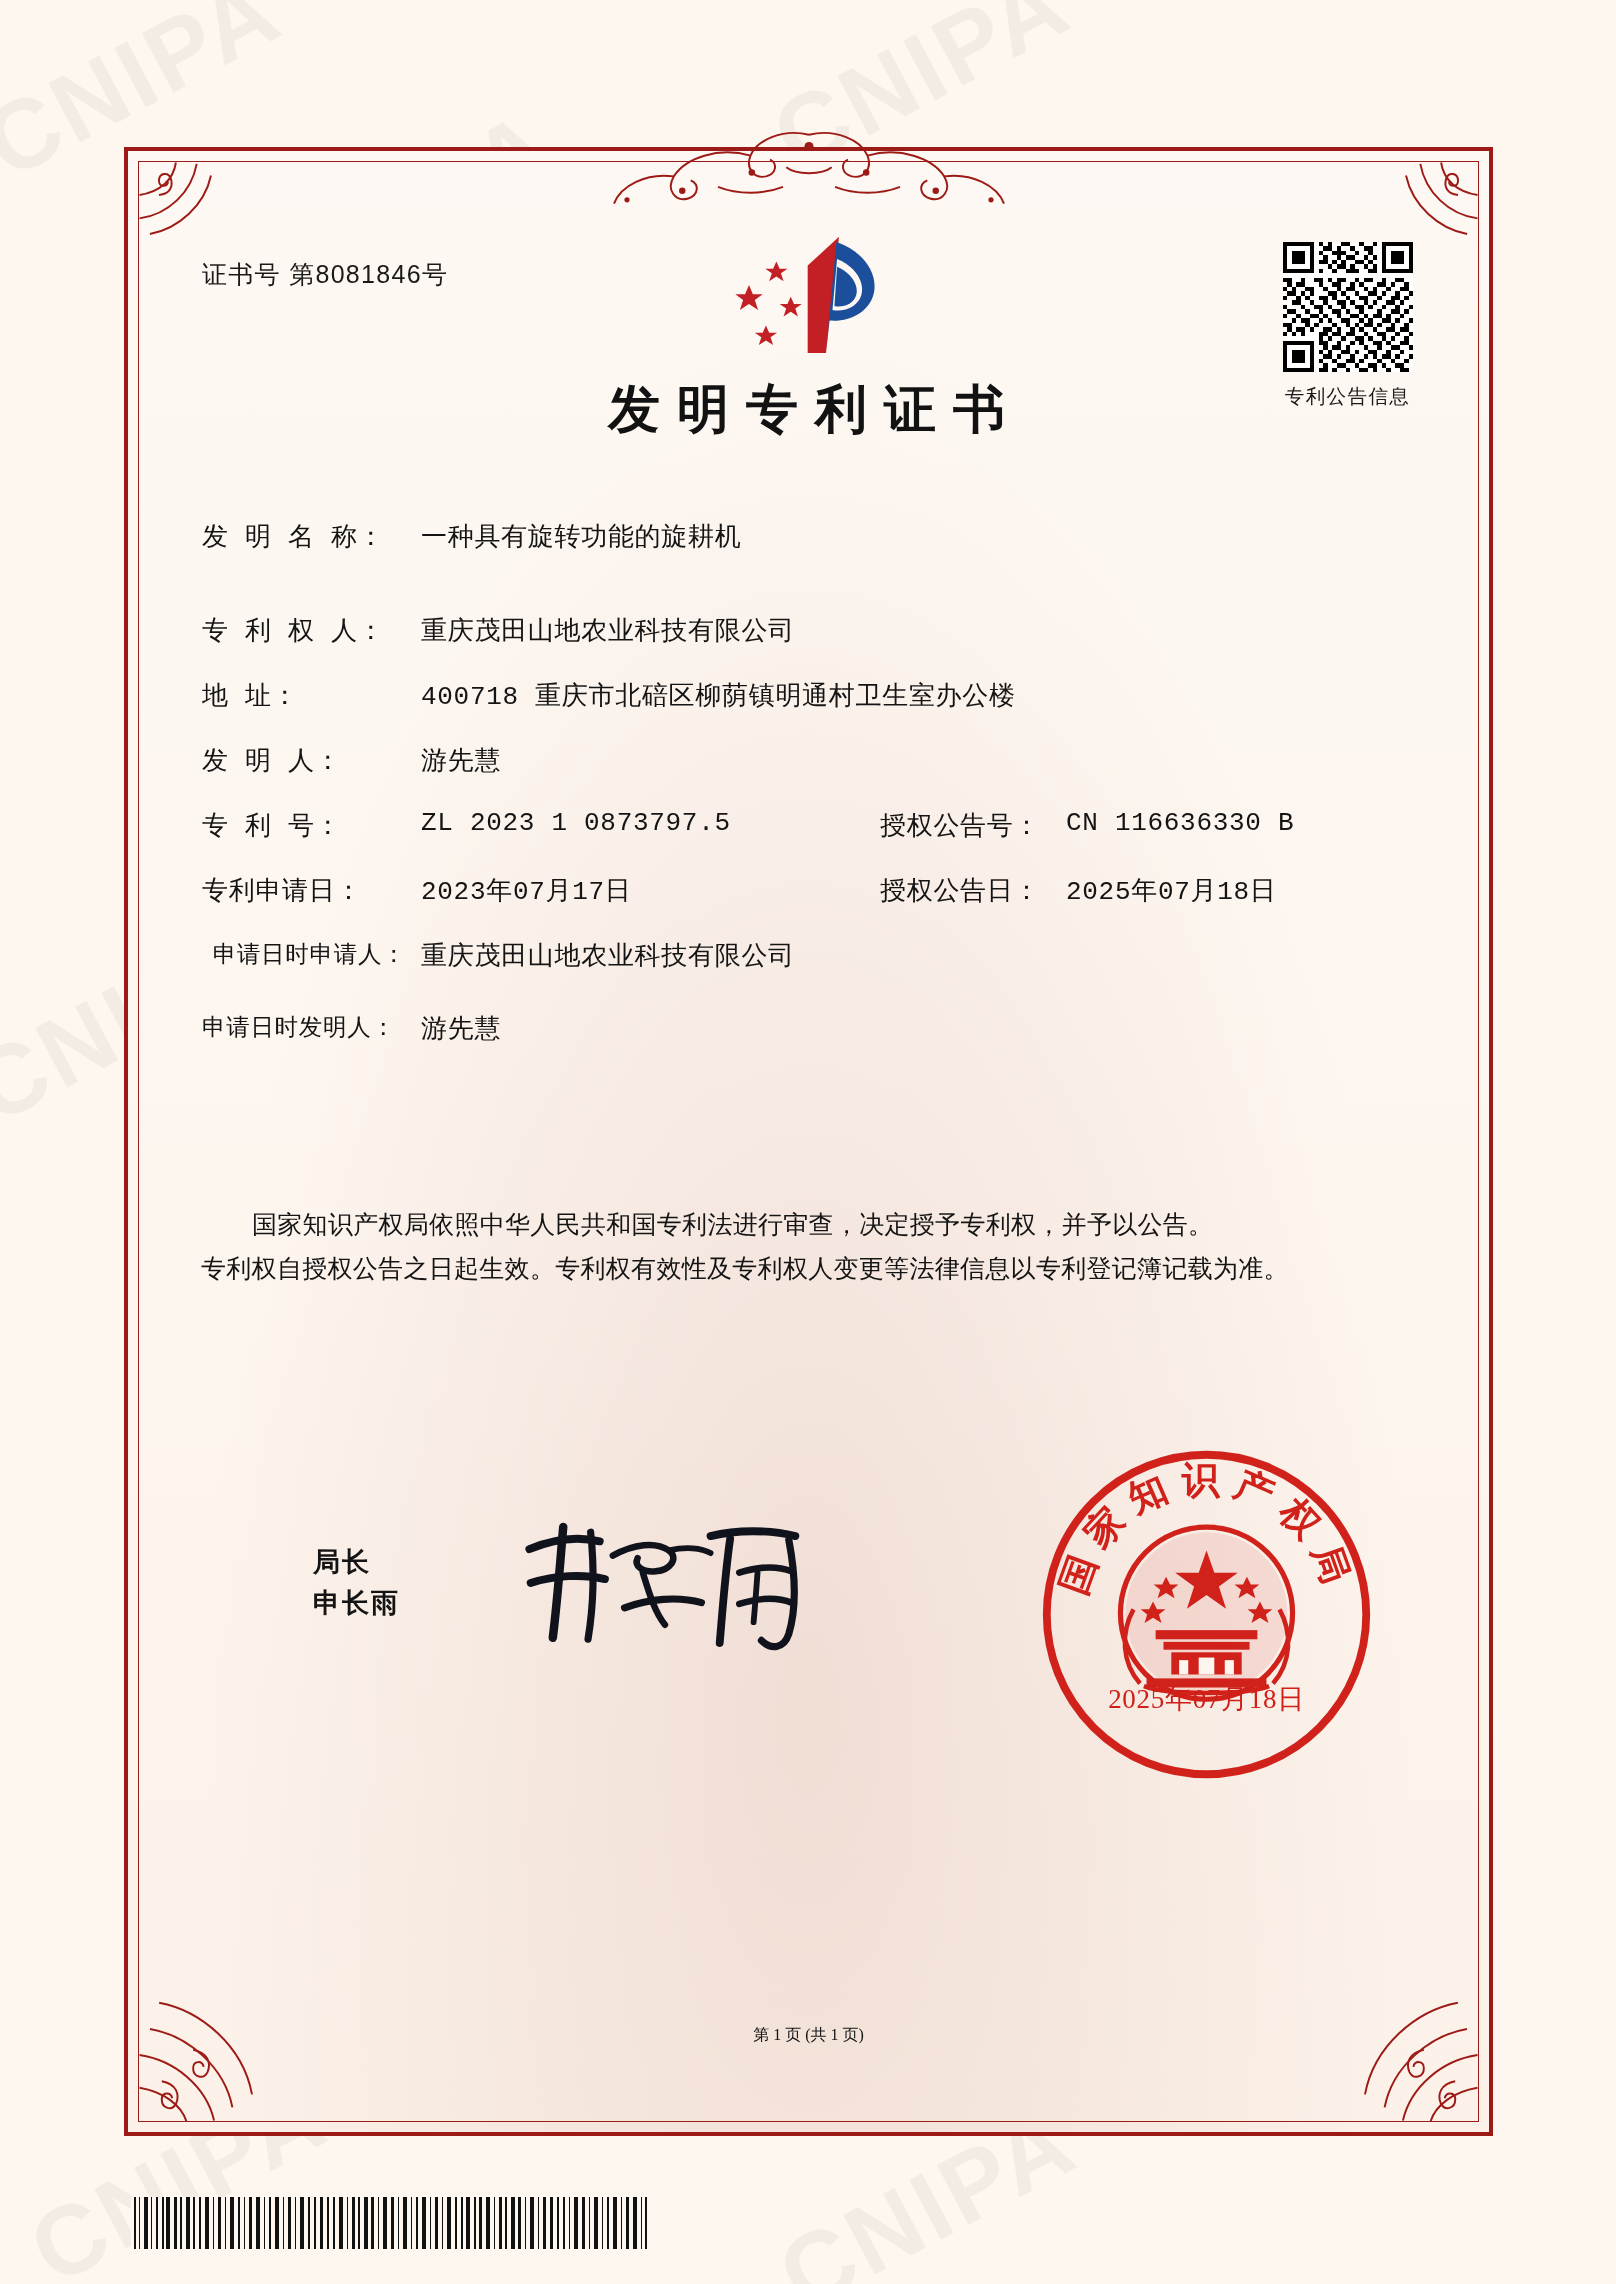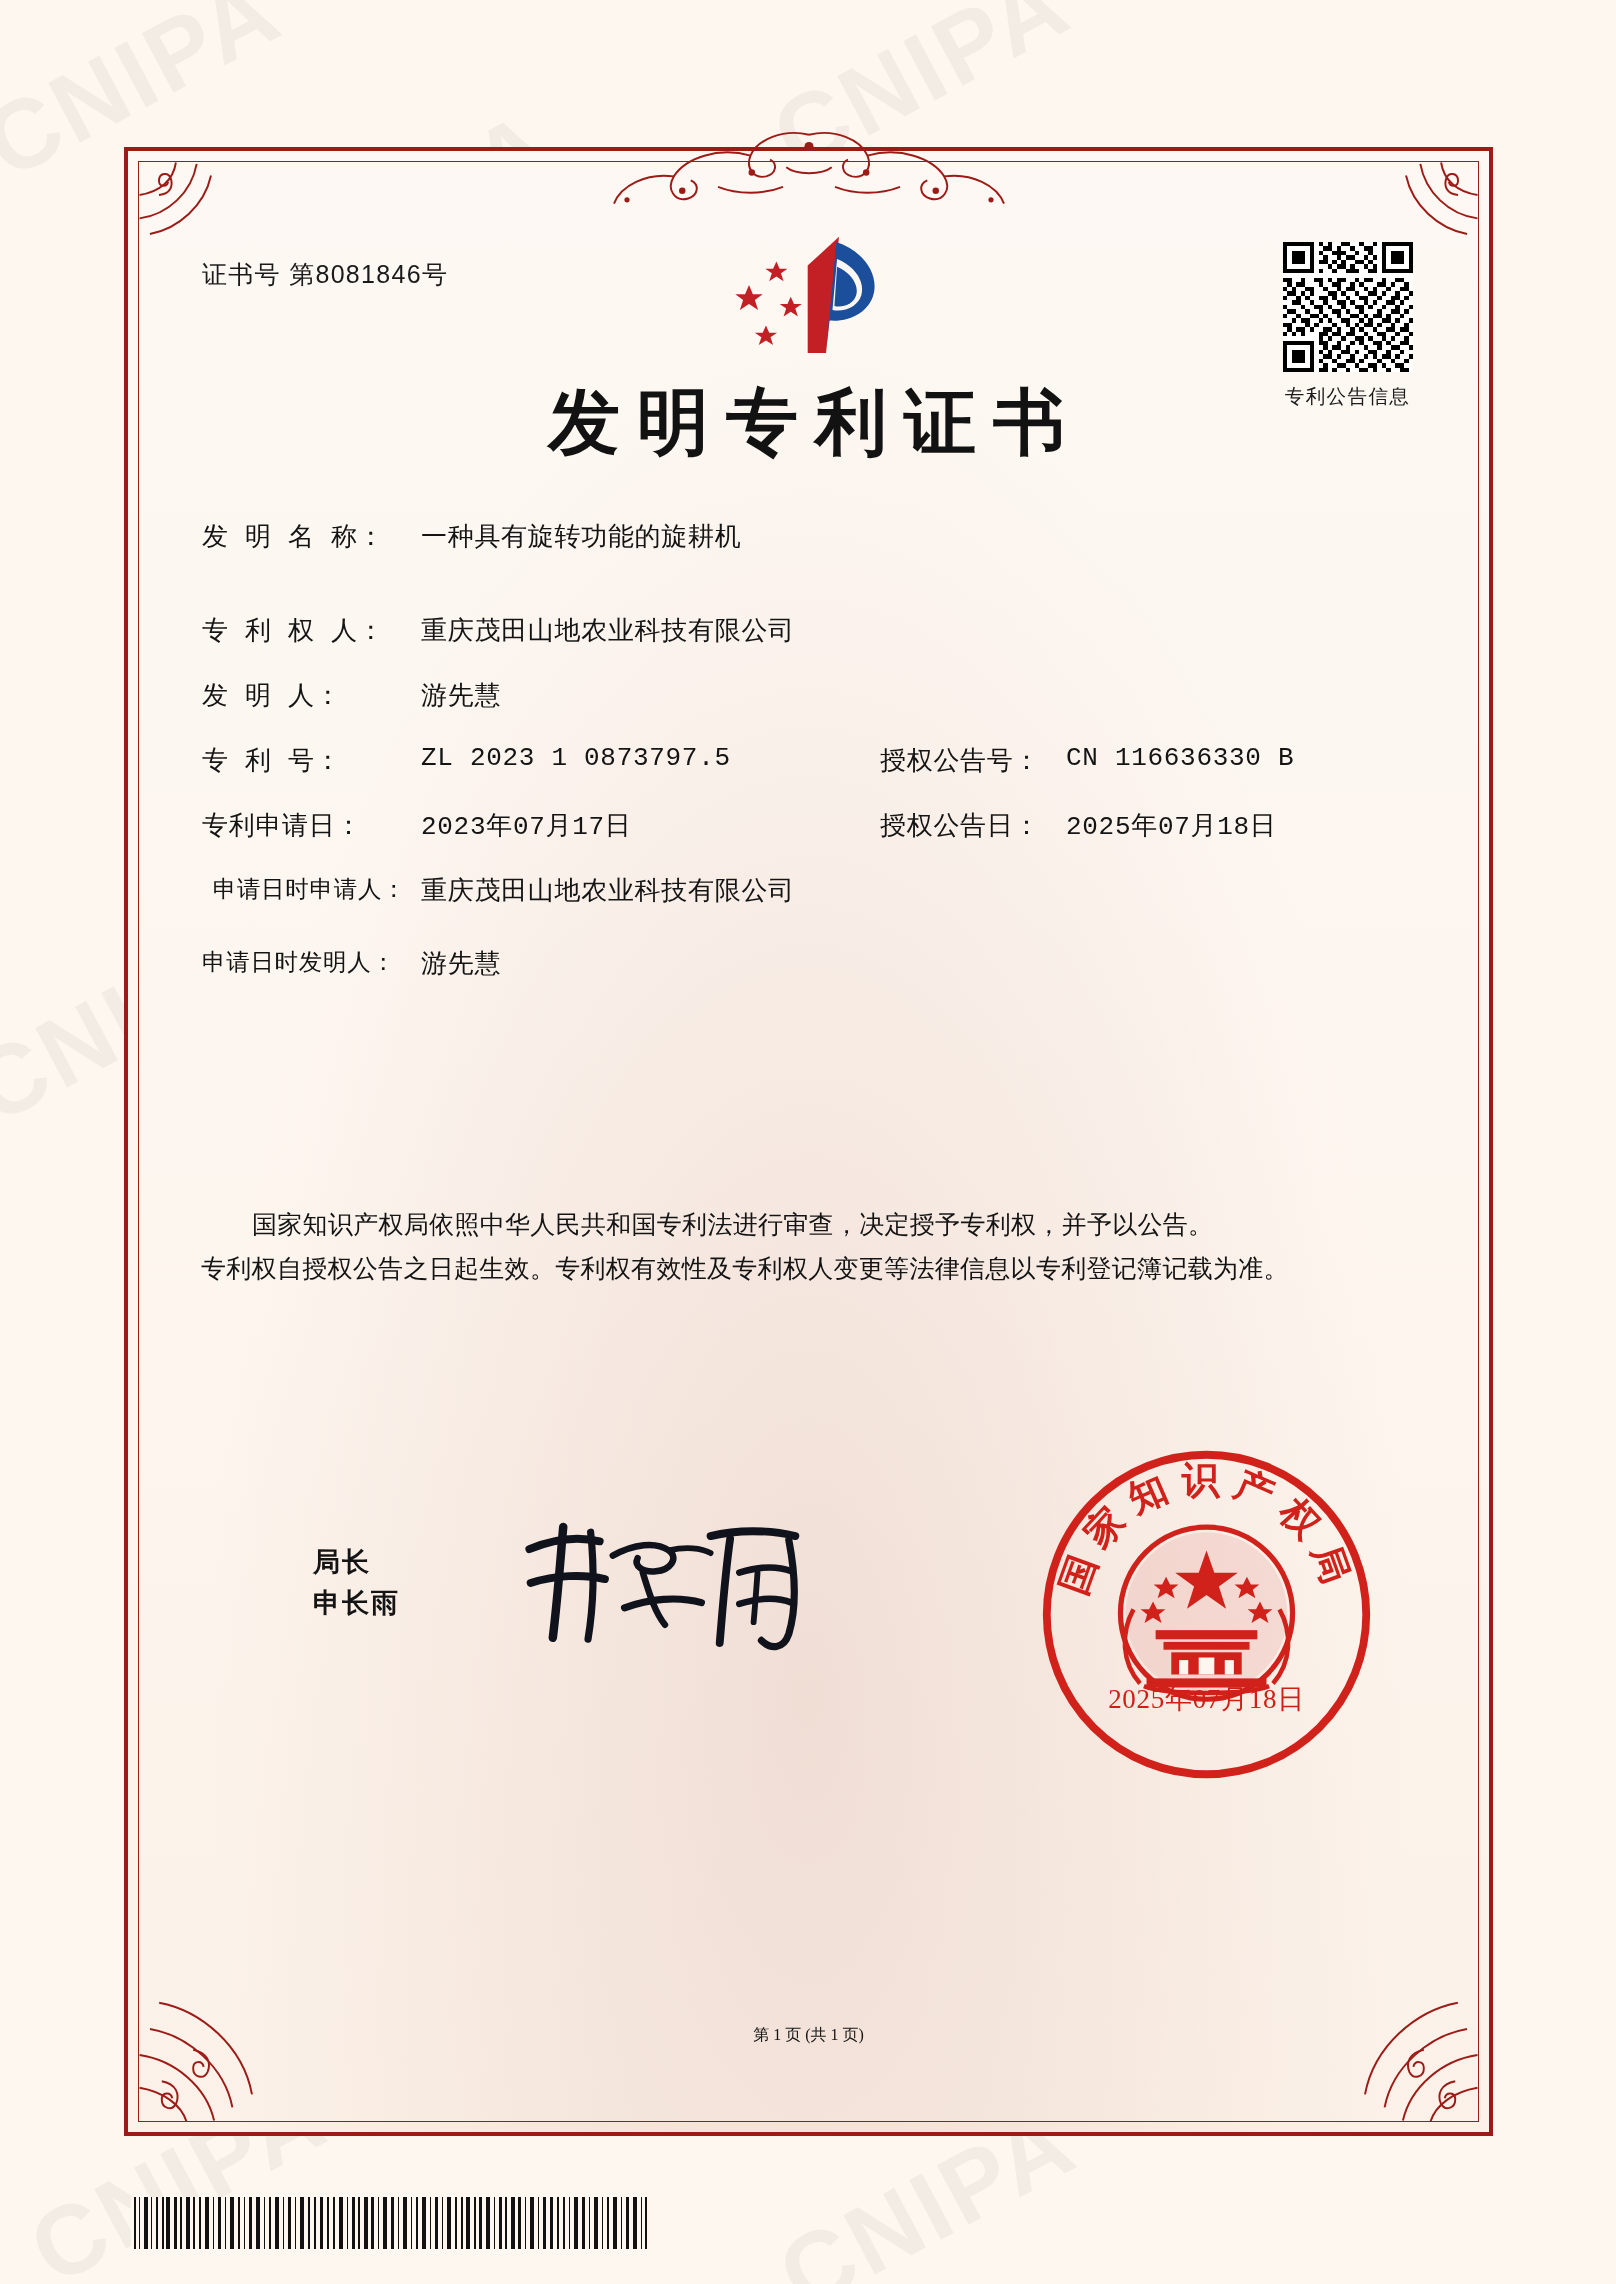--- a/index.html
+++ b/index.html
@@ -110,21 +110,21 @@
     color: #1a1a1a;
     letter-spacing: 1.3px;
   }
 
   .title {
     position: absolute;
     left: 0;
     right: 4px;
     top: 228px;
     text-align: center;
-    font-size: 72px;
+    font-size: 52px;
     font-weight: bold;
     letter-spacing: 17px;
     color: #121212;
     text-indent: 17px;
     font-family: "Liberation Serif", serif;
   }
 
   .fields {
     position: absolute;
     left: 0;
@@ -579,20 +579,24 @@
       <div class="row" style="margin-top:0;">
         <span class="lbl">发 明 名 称：</span>
         <span class="val">一种具有旋转功能的旋耕机</span>
       </div>
 
       <div class="row" style="margin-top:38px;">
         <span class="lbl">专 利 权 人：</span>
         <span class="val">重庆茂田山地农业科技有限公司</span>
       </div>
 
+      <div class="row" style="margin-top:9px;">
+        <span class="lbl">地          址：</span>
+        <span class="val">400718 重庆市北碚区柳荫镇明通村卫生室办公楼</span>
+      </div>
 
       <div class="row" style="margin-top:9px;">
         <span class="lbl">发  明  人：</span>
         <span class="val">游先慧</span>
       </div>
 
       <div class="row" style="margin-top:9px;">
         <span class="lbl">专    利    号：</span>
         <span class="val">ZL 2023 1 0873797.5</span>
         <span class="lbl2">授权公告号：</span>

